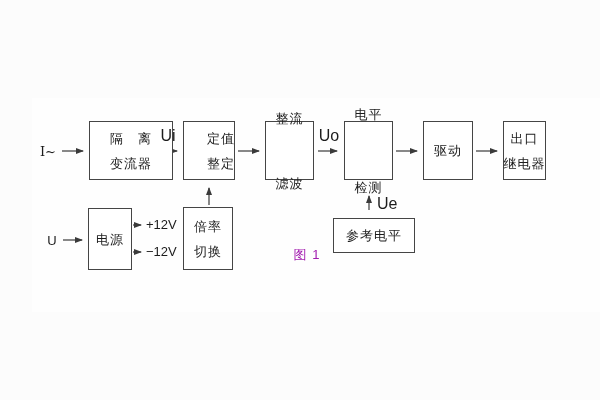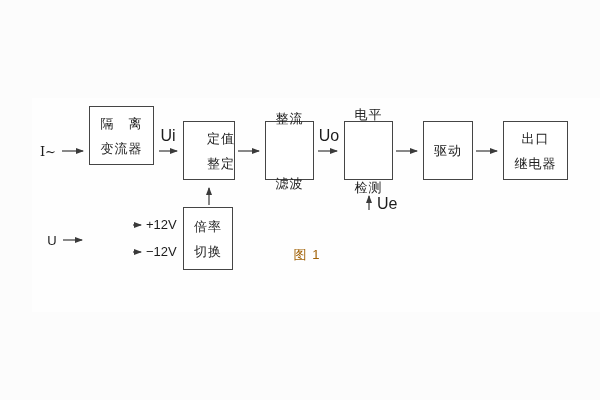--- a/index.html
+++ b/index.html
@@ -24,21 +24,21 @@
   }
   .sig{
     position:absolute;
     font-size:16px;color:#1c1c1c;white-space:nowrap;
     transform:translate(-50%,-50%);
   }
   .sig.la{transform:translate(0,-50%);}
   .sig.big{font-size:13px;}
   .serif{font-family:"DejaVu Serif","Liberation Serif",serif;}
   .caption{
-    position:absolute;font-size:13px;color:#a16207;
+    position:absolute;font-size:13px;color:#a21caf;
     transform:translate(-50%,-50%);white-space:nowrap;letter-spacing:1px;
   }
 </style>
 </head>
 <body>
 
 <div class="canvas">
 
   <div class="panel"></div>
 
@@ -56,21 +56,21 @@
       <line x1="396" y1="151" x2="417" y2="151" marker-end="url(#ah)"></line>
       <line x1="476" y1="151" x2="497" y2="151" marker-end="url(#ah)"></line>
       <line x1="63" y1="240" x2="82" y2="240" marker-end="url(#ah)"></line>
       <line x1="133" y1="225" x2="141" y2="225" marker-end="url(#ah)"></line>
       <line x1="133" y1="252" x2="141" y2="252" marker-end="url(#ah)"></line>
       <line x1="209" y1="205" x2="209" y2="188" marker-end="url(#ah)"></line>
       <line x1="369" y1="210" x2="369" y2="196" marker-end="url(#ah)"></line>
     </g>
   </svg>
 
-  <div class="box" style="left:89px;top:106px;width:65px;height:59px;">
+  <div class="box" style="left:89px;top:121px;width:84px;height:59px;">
     <span>隔　离</span>
     <span>变流器</span>
   </div>
 
   <div class="box" style="left:183px;top:121px;width:52px;height:59px;padding-left:24px;">
     <span>定值</span>
     <span>整定</span>
   </div>
 
   <div class="box" style="left:265px;top:121px;width:49px;height:59px;gap:40px;">
@@ -80,31 +80,37 @@
 
   <div class="box" style="left:344px;top:121px;width:49px;height:59px;gap:48px;">
     <span>电平</span>
     <span>检测</span>
   </div>
 
   <div class="box" style="left:423px;top:121px;width:50px;height:59px;">
     <span>驱动</span>
   </div>
 
-  <div class="box" style="left:503px;top:121px;width:65px;height:59px;">
+  <div class="box" style="left:503px;top:121px;width:43px;height:59px;">
     <span>出口</span>
     <span>继电器</span>
   </div>
 
+  <div class="box" style="left:88px;top:208px;width:44px;height:62px;">
+    <span>电源</span>
+  </div>
 
   <div class="box" style="left:183px;top:207px;width:50px;height:63px;">
     <span>倍率</span>
     <span>切换</span>
   </div>
 
+  <div class="box" style="left:333px;top:218px;width:82px;height:35px;">
+    <span>参考电平</span>
+  </div>
 
   <span class="sig big serif" style="left:48px;top:151px;">I~</span>
 
   <span class="sig big" style="left:52px;top:240px;">U</span>
 
   <span class="sig" style="left:168px;top:136px;">Ui</span>
 
   <span class="sig" style="left:329px;top:136px;">Uo</span>
 
   <span class="sig la" style="left:377px;top:204px;">Ue</span>

